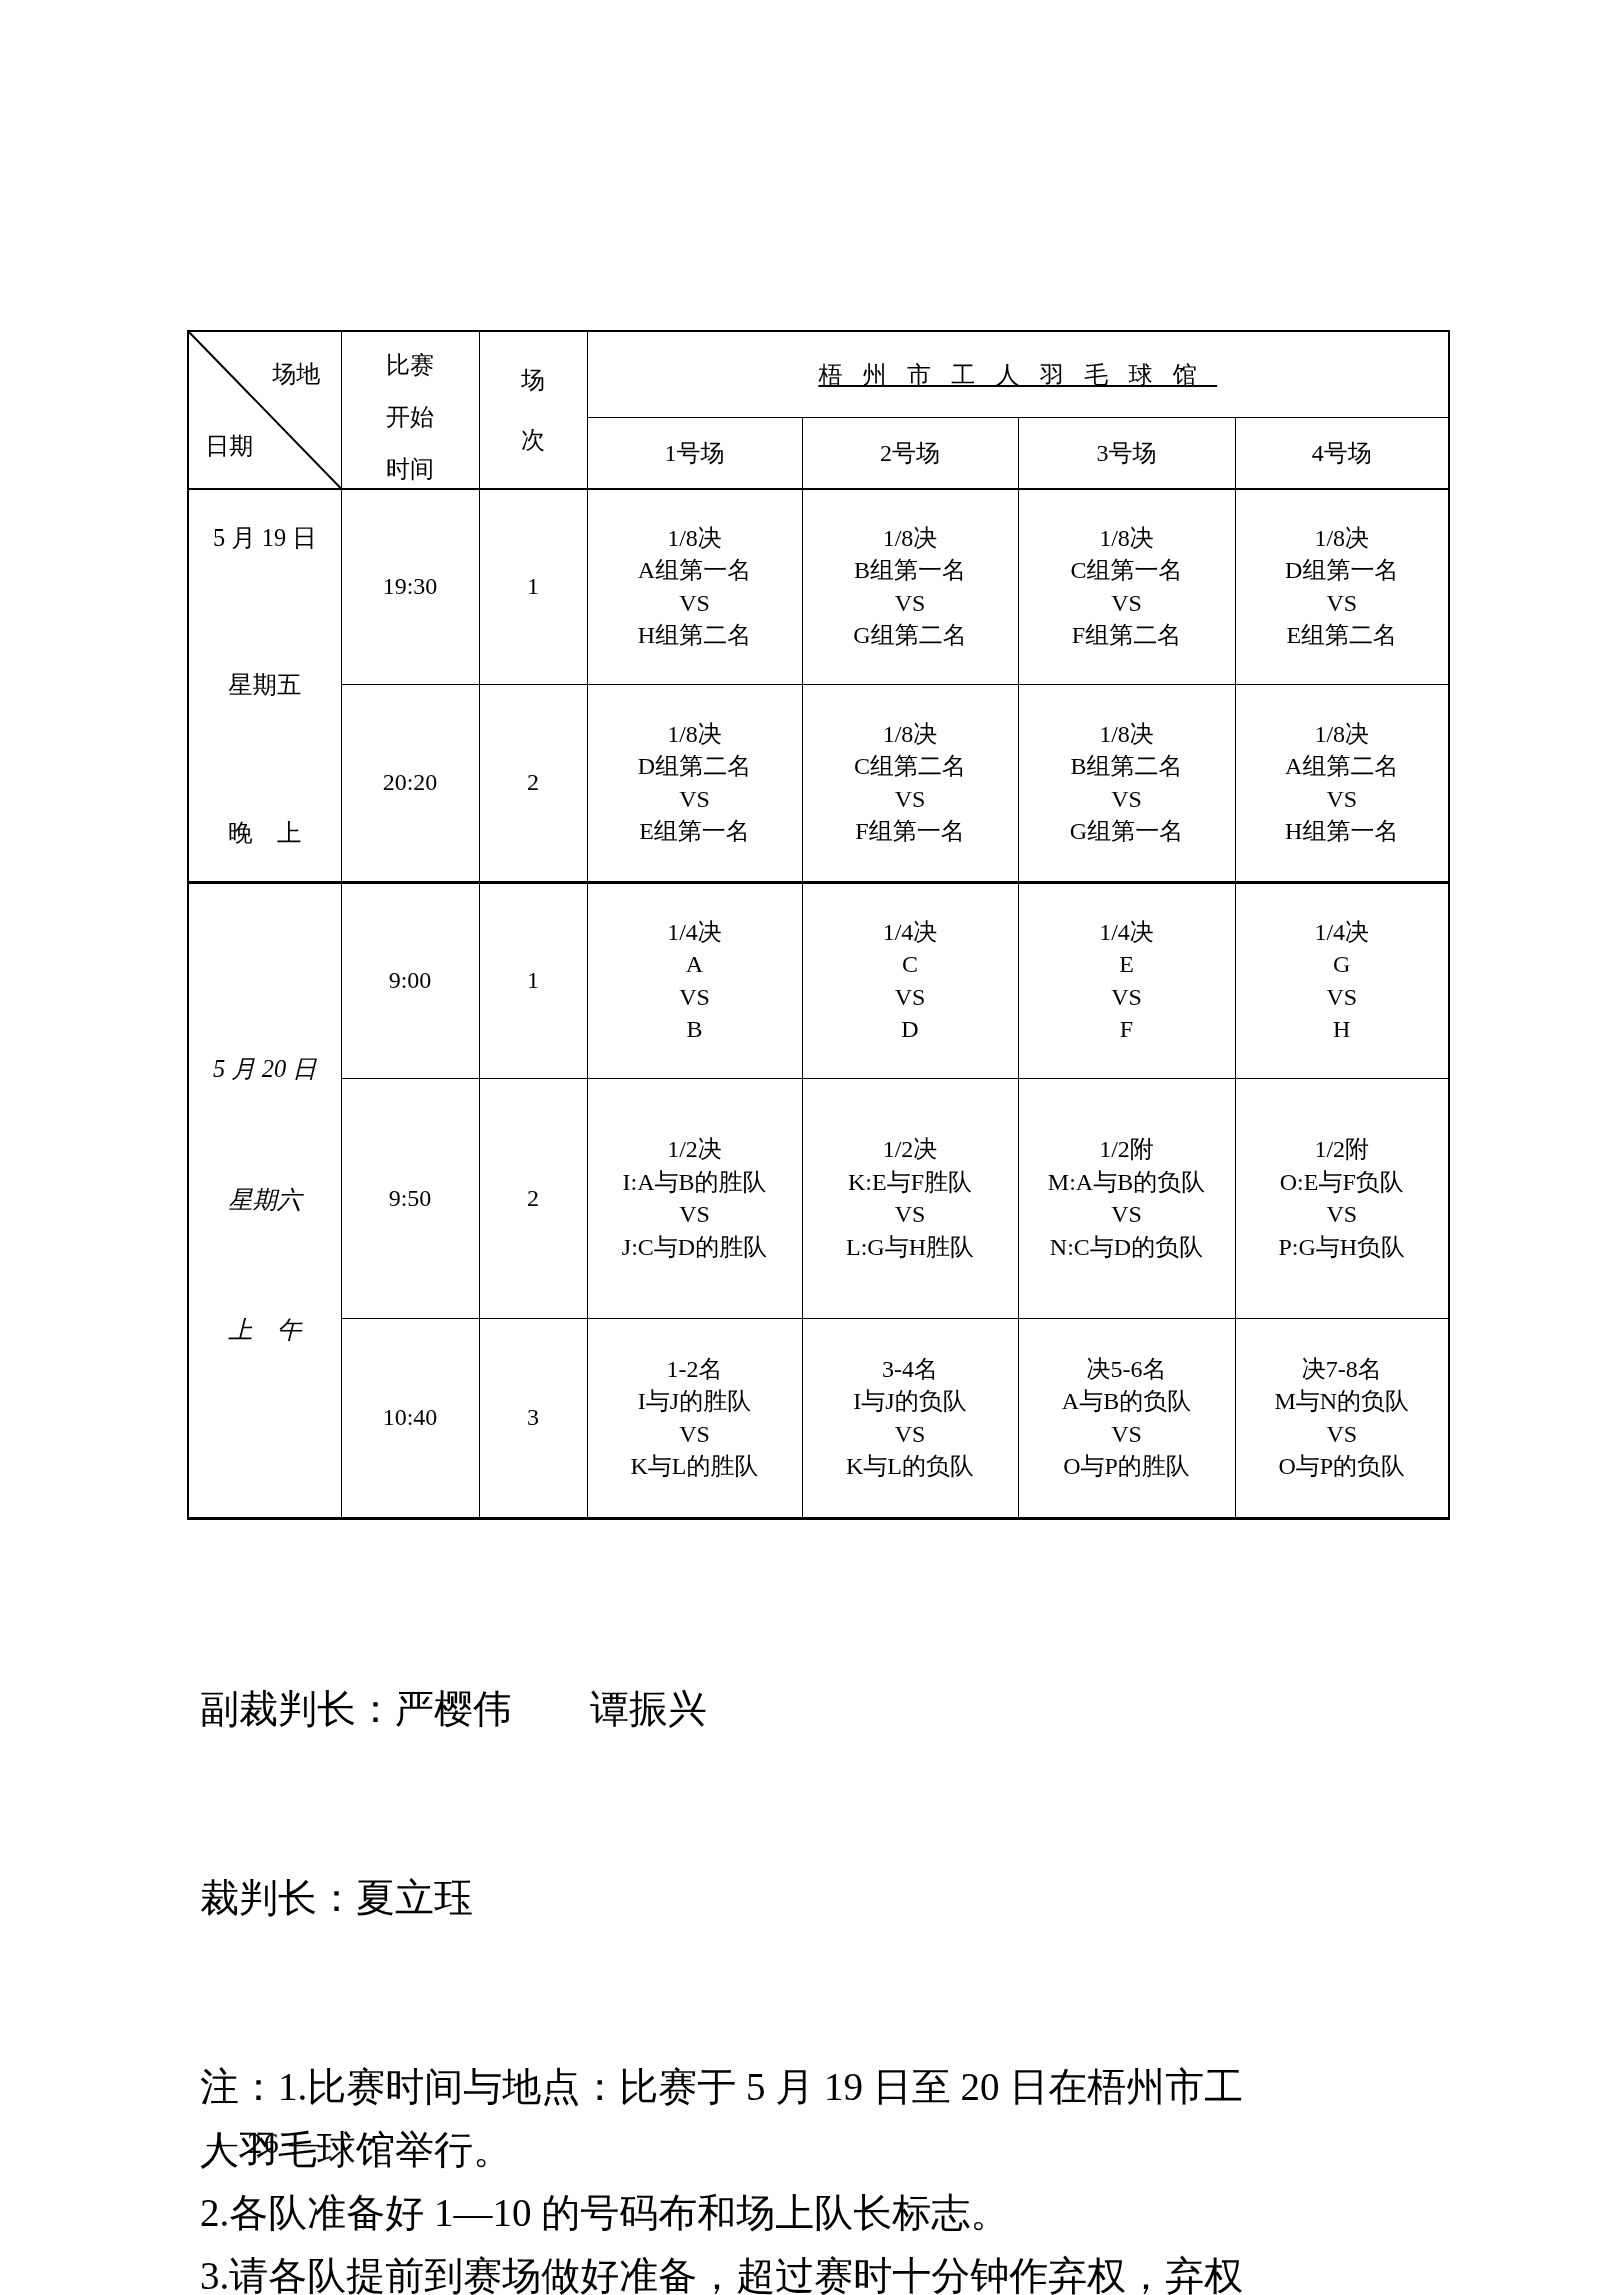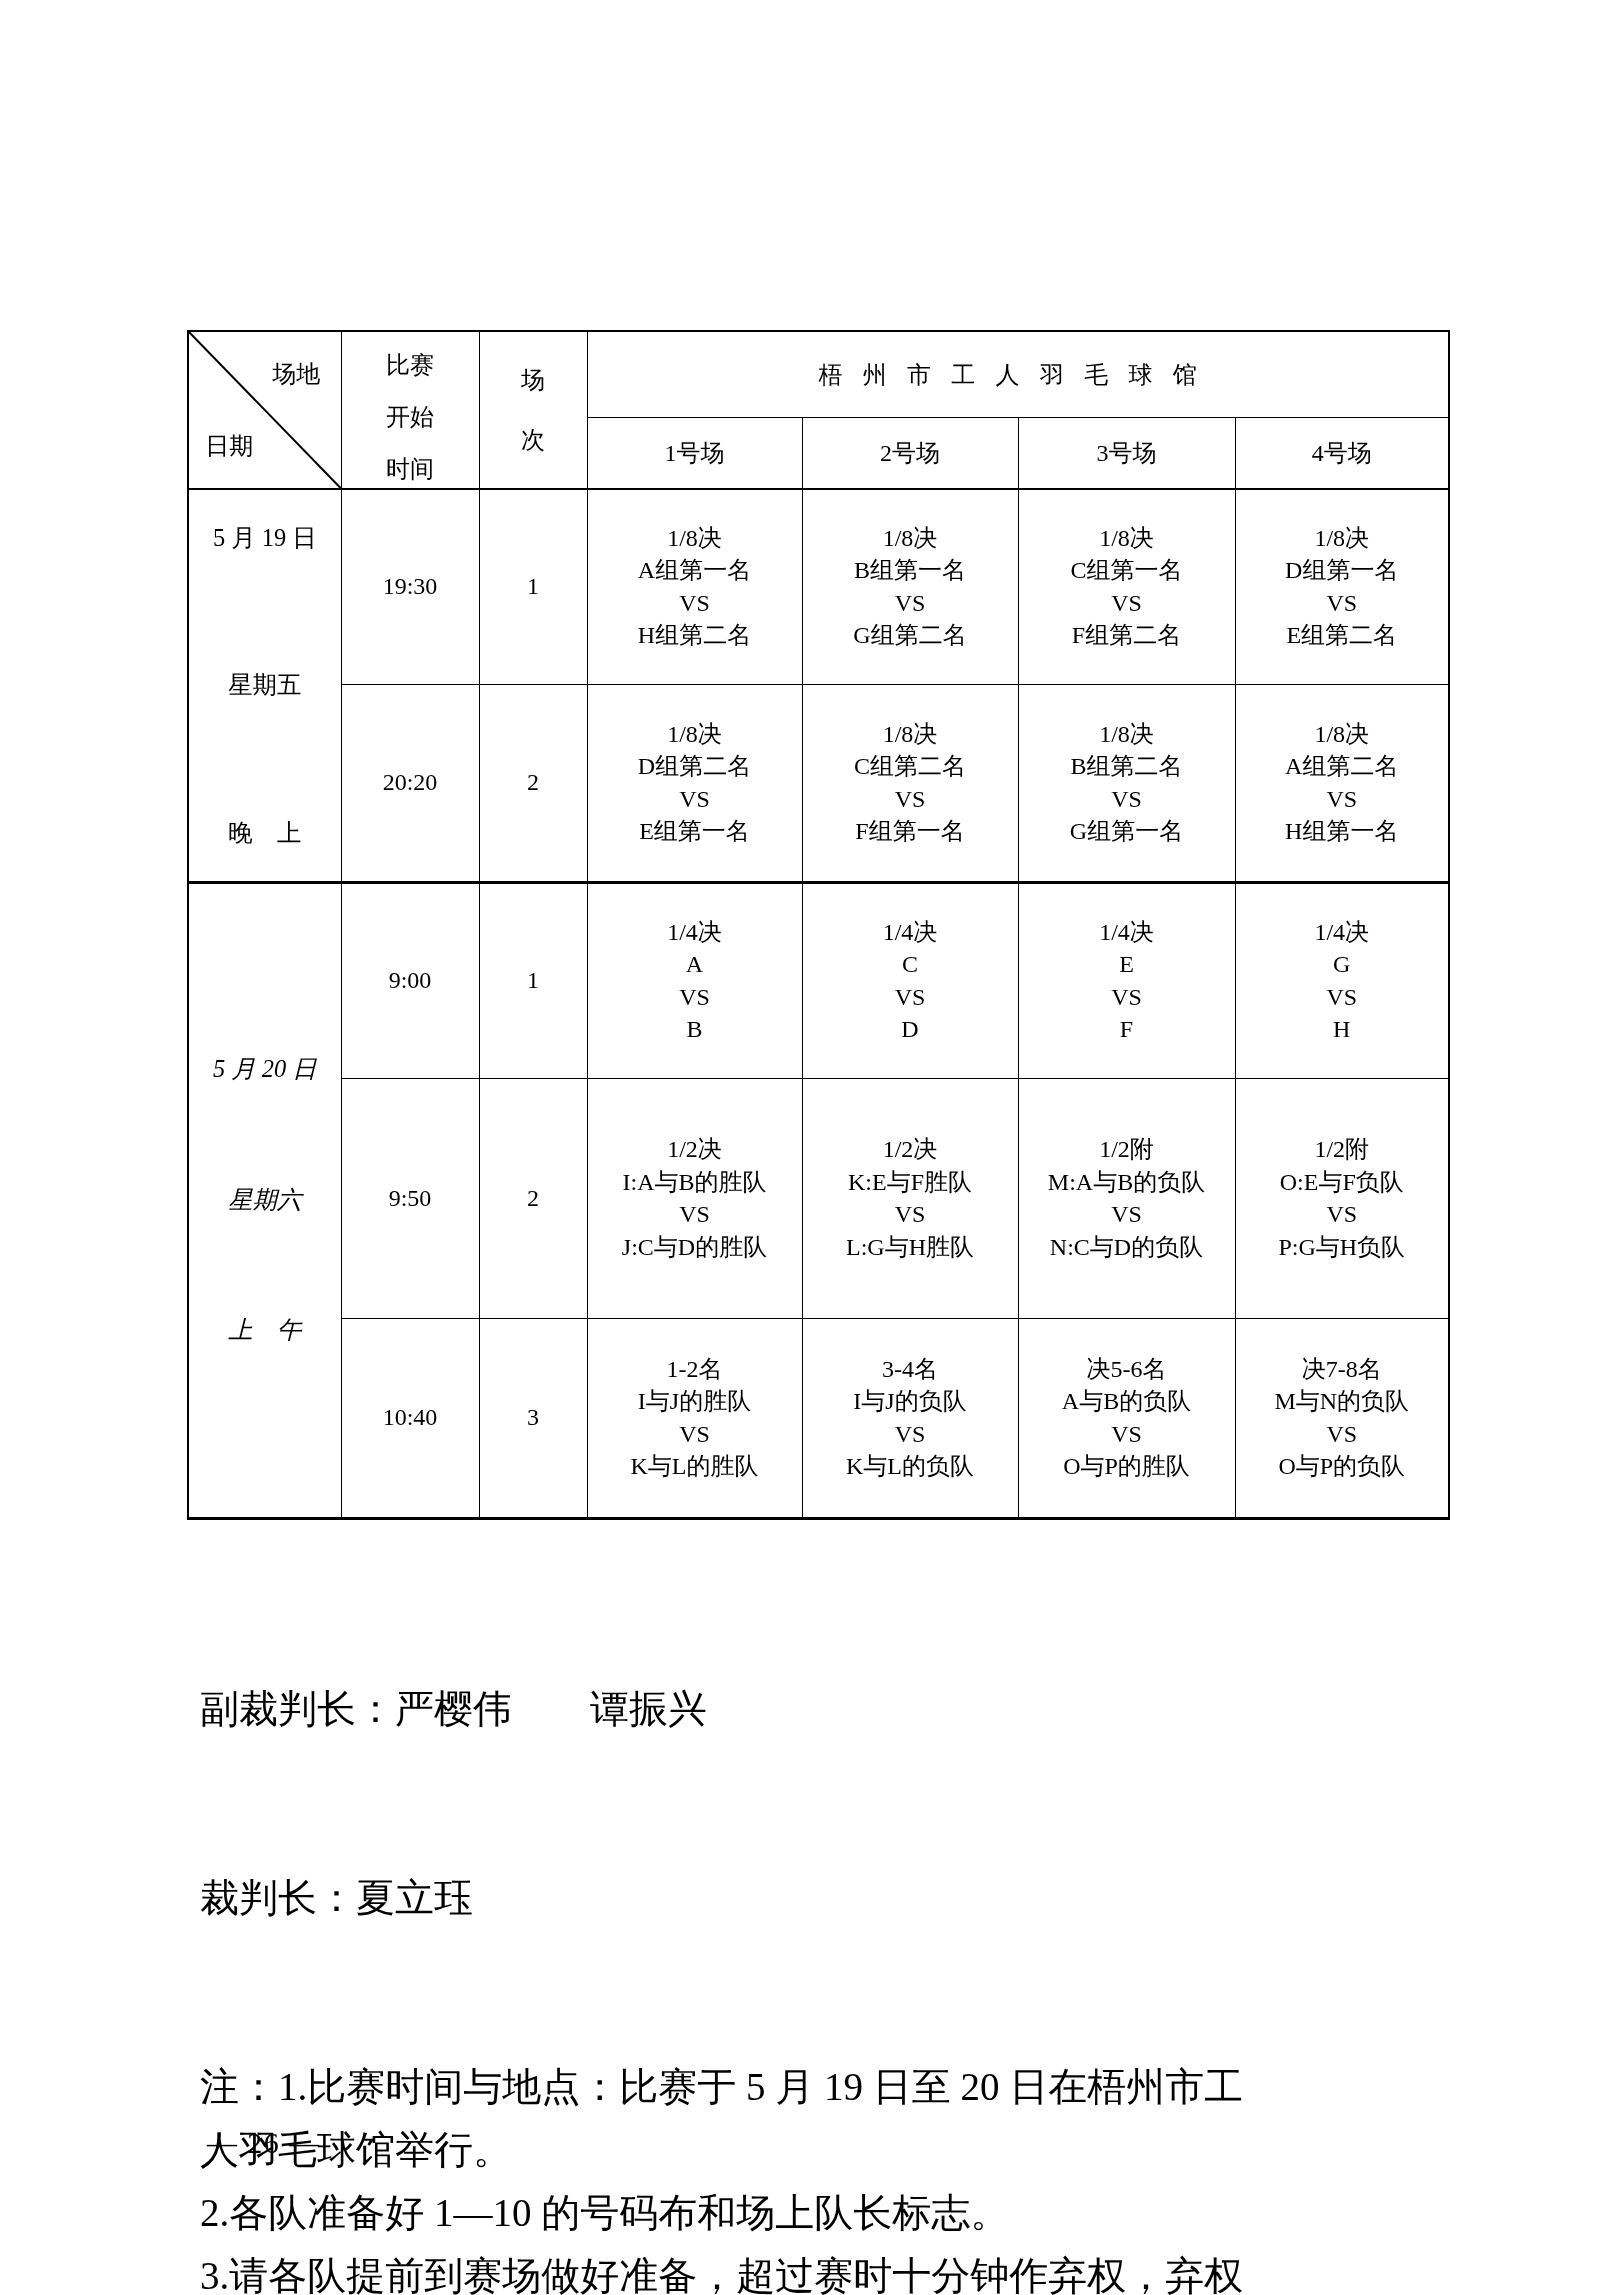--- a/index.html
+++ b/index.html
@@ -47,20 +47,21 @@
   .c-tr { position:absolute; top:26px; right:20.3px; font-size:24px; }
   .c-bl { position:absolute; bottom:26px; left:16.2px; font-size:24px; }
 
   .hdr3 .ln { line-height:37px;margin-top:15px; }
   .hdr2 { display:flex; flex-direction:column; align-items:center; justify-content:center; gap:27px; }
 
   td.venue {
     letter-spacing:20.3px; padding-left:20.3px;
     border-bottom:2px solid #000;
     font-size:24px;
+    text-decoration:underline;
   }
   td.court { font-size:23px; }
 
   td.tcell { font-size:26px; }
 
   .date-lines {
     display:flex; flex-direction:column; align-items:center; justify-content:center;
     font-size:24.4px;
   }
   .date-lines.g1 { gap:115px; }

